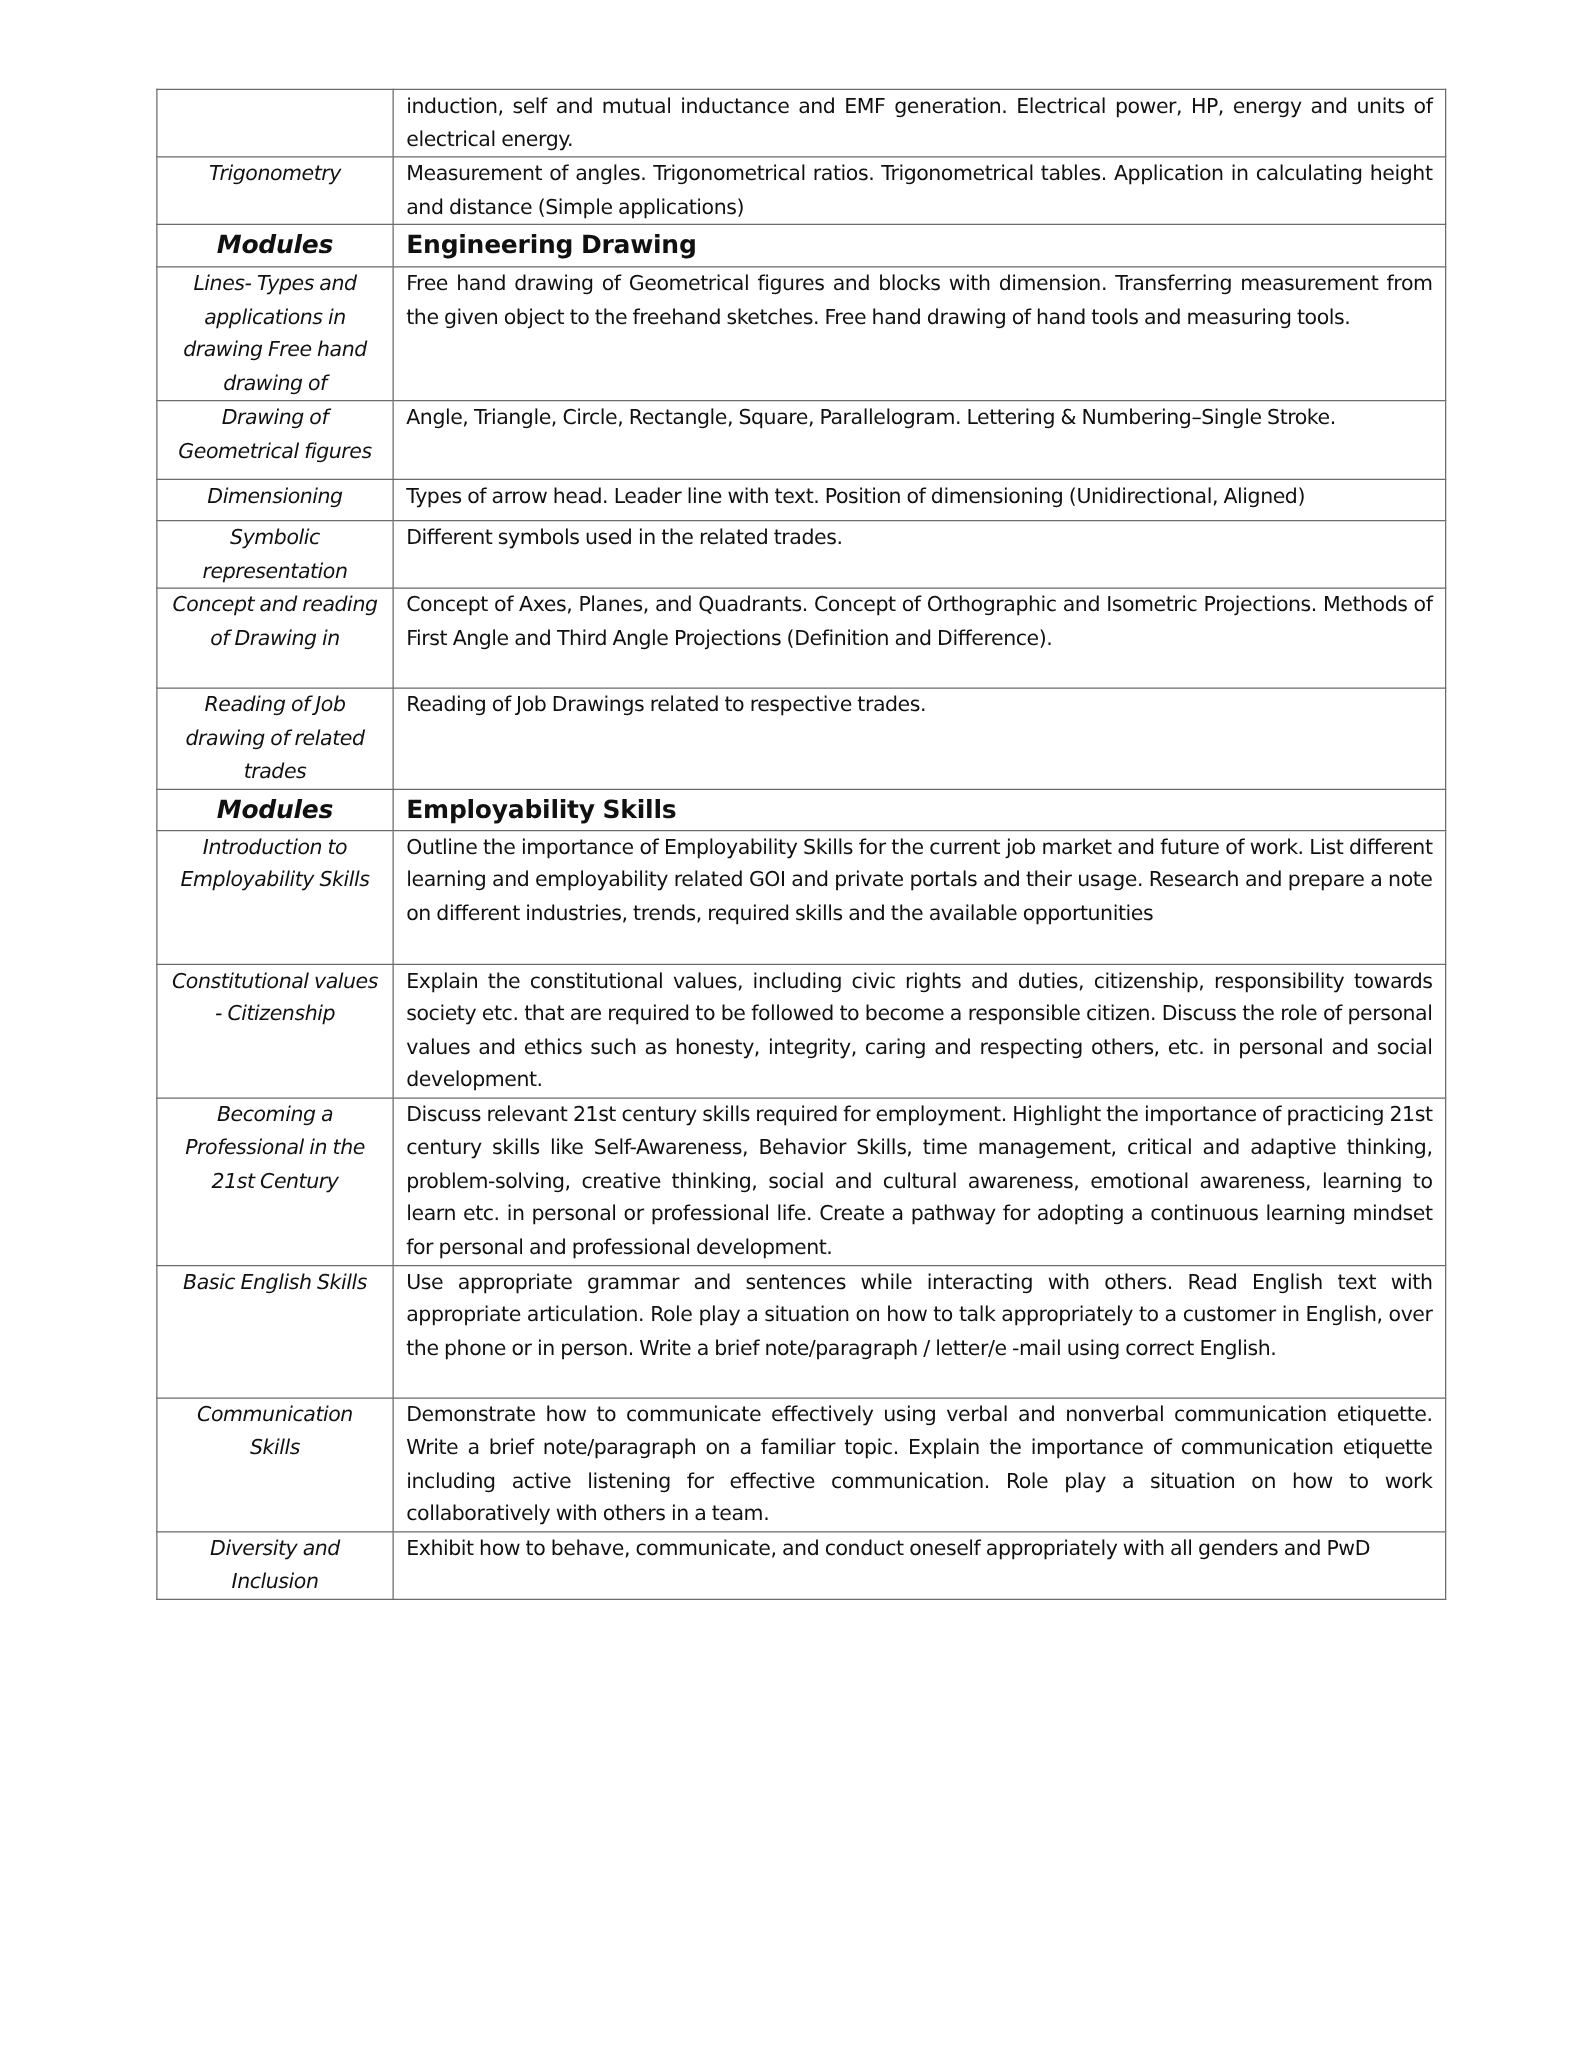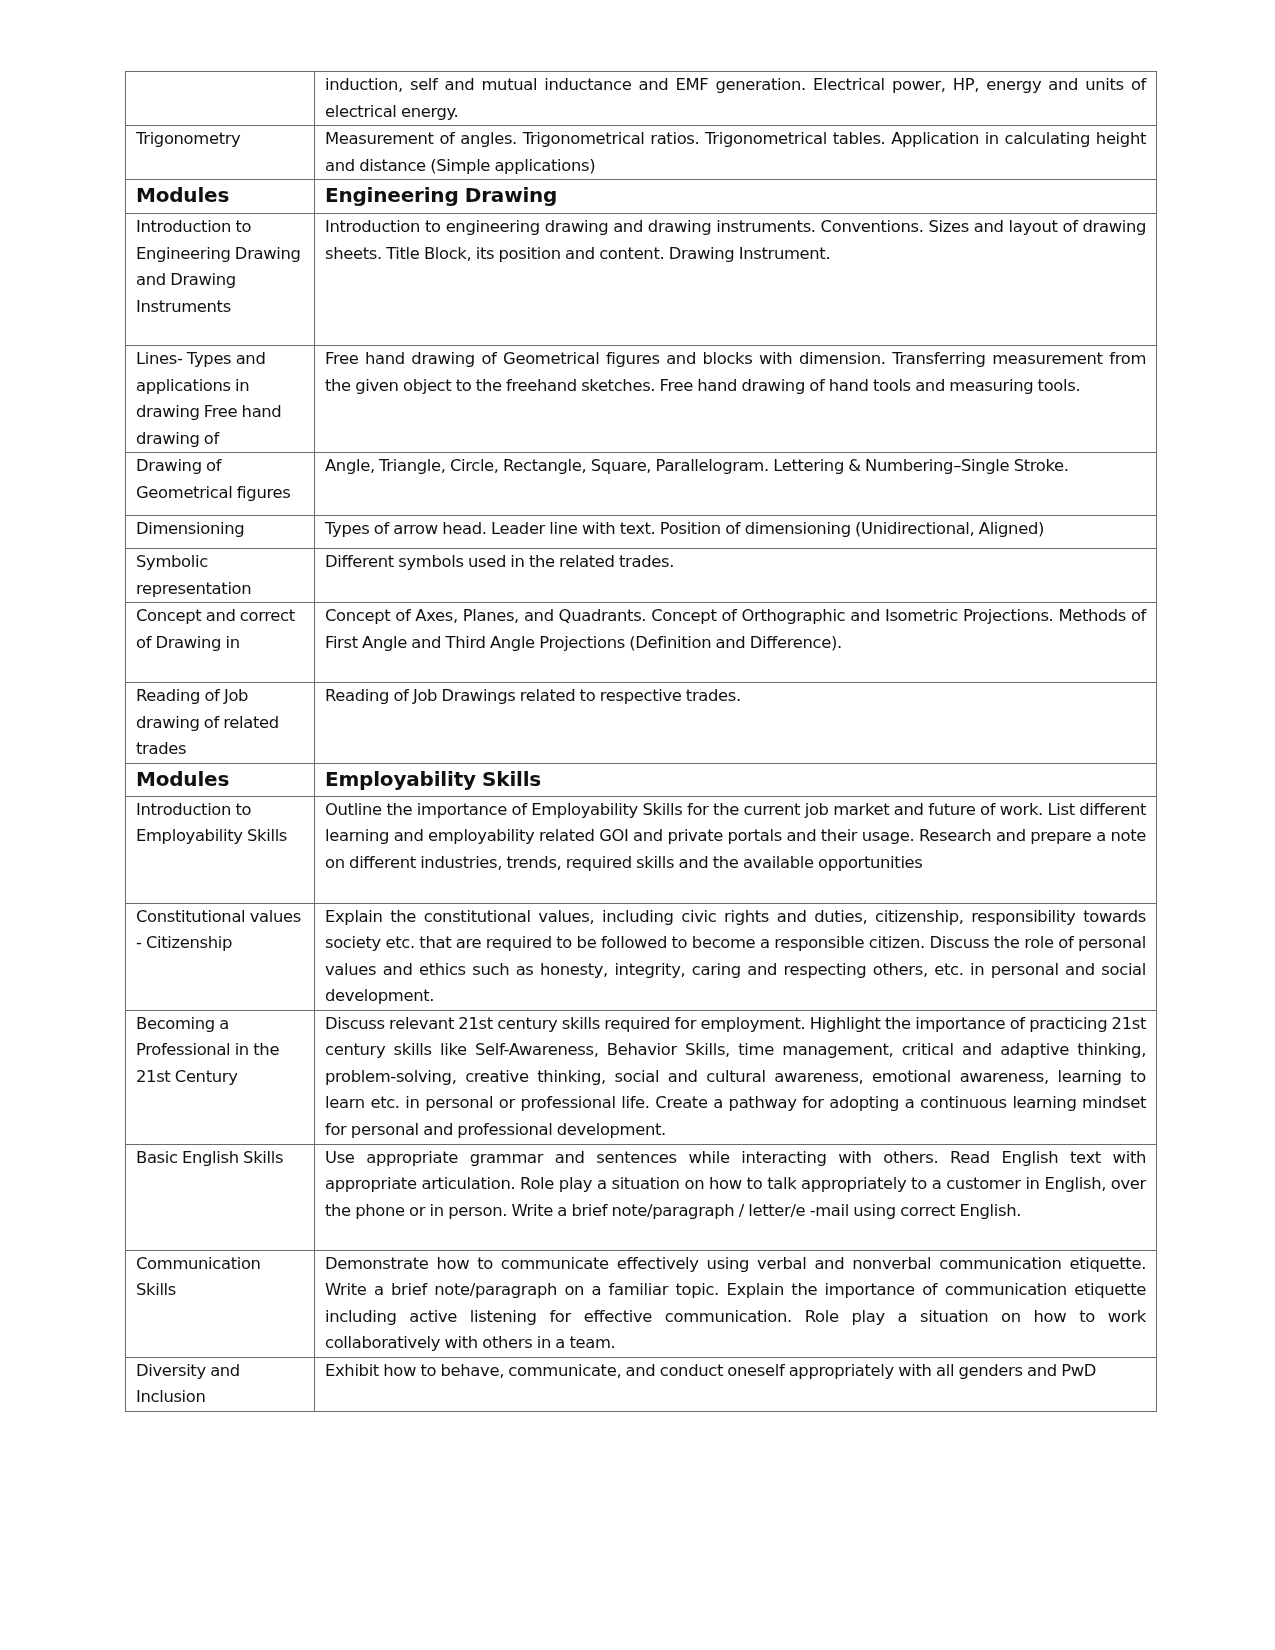--- a/index.html
+++ b/index.html
@@ -26,21 +26,21 @@
       border: 1.5px solid #6b6b6b;
       vertical-align: top;
       padding: 0 10px;
       font-size: 16.4px;
       line-height: 26.5px;
       letter-spacing: -0.35px;
       word-spacing: -0.5px;
     }
     .col-module { width: 189px; }
     .col-content { width: 842px; }
-    .module-cell { text-align: left; }
+    .module-cell { text-align: center; font-style: italic; }
     .content-cell { text-align: justify; }
     .section-header td {
       font-size: 20px;
       line-height: 30px;
       font-weight: 600;
       letter-spacing: -0.2px;
     }
     .section-header .section-title {
     }
   </style>
@@ -58,42 +58,38 @@
         <td class="content-cell">induction, self and mutual inductance and EMF generation. Electrical power, HP, energy and units of electrical energy.</td>
       </tr>
       <tr style="height: 53px;">
         <td class="module-cell">Trigonometry</td>
         <td class="content-cell">Measurement of angles. Trigonometrical ratios. Trigonometrical tables. Application in calculating height and distance (Simple applications)</td>
       </tr>
       <tr class="section-header" style="height: 34px;">
         <td class="module-cell">Modules</td>
         <td class="section-title">Engineering Drawing</td>
       </tr>
-      <tr style="height: 132px;">
-        <td class="module-cell">Introduction to Engineering Drawing and Drawing Instruments</td>
-        <td class="content-cell">Introduction to engineering drawing and drawing instruments. Conventions. Sizes and layout of drawing sheets. Title Block, its position and content. Drawing Instrument.</td>
-      </tr>
       <tr style="height: 107px;">
         <td class="module-cell">Lines- Types and applications in drawing Free hand drawing of</td>
         <td class="content-cell">Free hand drawing of Geometrical figures and blocks with dimension. Transferring measurement from the given object to the freehand sketches. Free hand drawing of hand tools and measuring tools.</td>
       </tr>
       <tr style="height: 63px;">
         <td class="module-cell">Drawing of Geometrical figures</td>
         <td class="content-cell">Angle, Triangle, Circle, Rectangle, Square, Parallelogram. Lettering &amp; Numbering–Single Stroke.</td>
       </tr>
       <tr style="height: 33px;">
         <td class="module-cell">Dimensioning</td>
         <td class="content-cell">Types of arrow head. Leader line with text. Position of dimensioning (Unidirectional, Aligned)</td>
       </tr>
       <tr style="height: 51px;">
         <td class="module-cell">Symbolic representation</td>
         <td class="content-cell">Different symbols used in the related trades.</td>
       </tr>
       <tr style="height: 80px;">
-        <td class="module-cell">Concept and correct of Drawing in</td>
+        <td class="module-cell">Concept and reading of Drawing in</td>
         <td class="content-cell">Concept of Axes, Planes, and Quadrants. Concept of Orthographic and Isometric Projections. Methods of First Angle and Third Angle Projections (Definition and Difference).</td>
       </tr>
       <tr style="height: 80px;">
         <td class="module-cell">Reading of Job drawing of related trades</td>
         <td class="content-cell">Reading of Job Drawings related to respective trades.</td>
       </tr>
       <tr class="section-header" style="height: 33px;">
         <td class="module-cell">Modules</td>
         <td class="section-title">Employability Skills</td>
       </tr>

